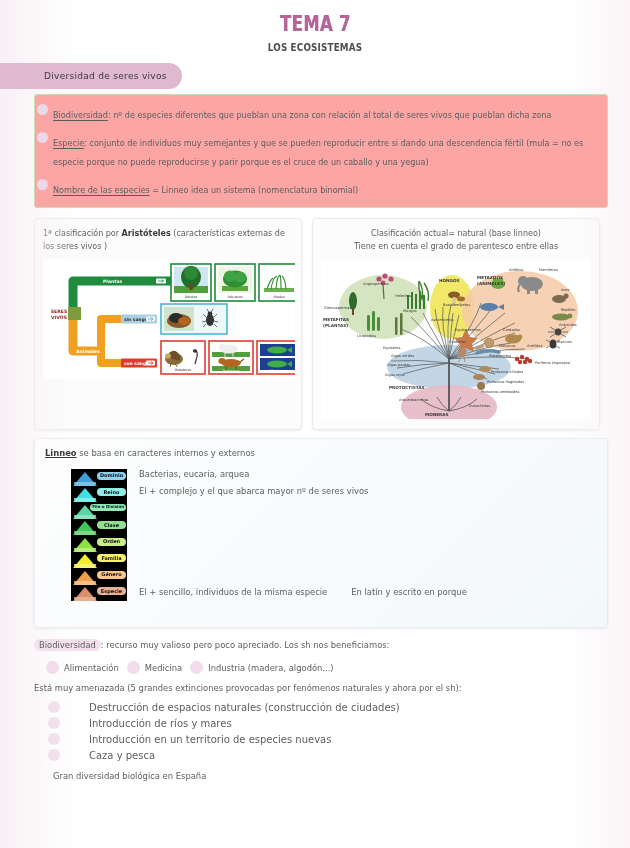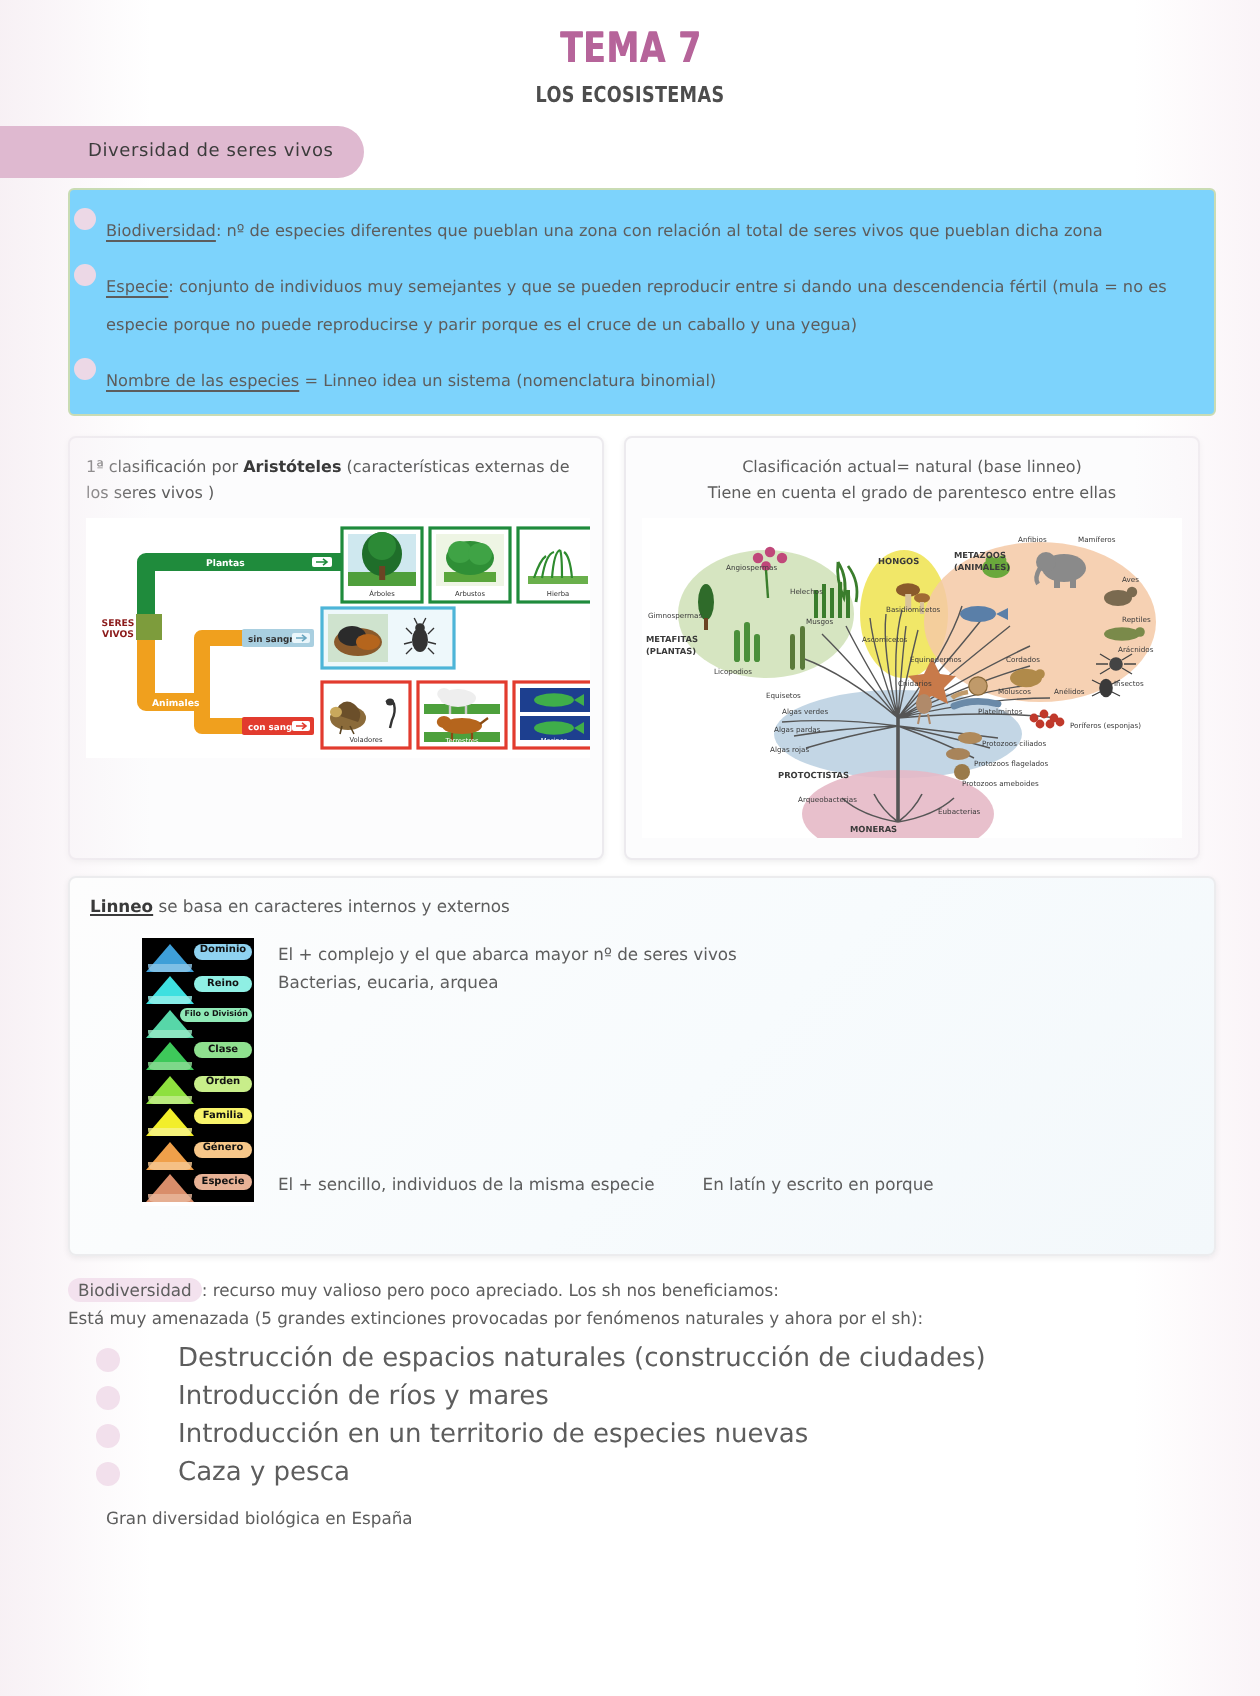--- a/index.html
+++ b/index.html
@@ -50,21 +50,21 @@
   .pill-label {
     font-family:"DejaVu Sans", sans-serif;
     font-size:9px; color:#3b3b3b; letter-spacing:.3px;
   }
 
   
   .defbox {
     margin:5px 22px 0 34px;
     border:1px solid #c9dcb4;
     border-radius:3px;
-    background:#7dd3fc;
+    background:#fca5a5;
     padding:8px 10px 8px 18px;
     position:relative;
   }
   .defitem { position:relative; margin-bottom:9px; }
   .defitem:last-child { margin-bottom:2px; }
   .dot {
     position:absolute; left:-16px; top:1px;
     width:11px; height:11px; border-radius:50%;
     background:#ecd8e6;
   }
@@ -183,21 +183,21 @@
     width:13px; height:13px; border-radius:50%; background:#f0dcea;
     flex:0 0 auto;
   }
   .bchip .btxt { font-size:8.4px; color:#5d5d5d; }
   .threats { margin:6px 0 0 14px; }
   .trow { display:flex; align-items:center; gap:5px; margin-bottom:4px; }
   .tdot {
     width:12px; height:12px; border-radius:50%; background:#f2e0ec;
     flex:0 0 auto;
   }
-  .trow .ttxt { font-size:13px; color:#5d5d5d;padding-left:24px; }
+  .trow .ttxt { font-size:10px; color:#5d5d5d;padding-left:24px; }
   .final { font-size:8.4px; color:#5d5d5d; margin:10px 0 0 19px; }
 </style>
 </head>
 <body>
 
 <div class="page-tint"></div>
 
 <div class="header">
   <div class="tema">TEMA 7</div>
   <div><span class="subtitle">LOS ECOSISTEMAS</span></div>
@@ -545,37 +545,51 @@
         <span class="plabel" style="background:#f7c789">Género</span>
       </div>
       <div class="prow">
         <span class="pcap" style="border-bottom:14px solid #d98d6a"></span>
         <span class="pbase" style="background:#e8b89c"></span>
         <span class="plabel" style="background:#e8b296">Especie</span>
       </div>
     </div>
 
     <div class="linneo-notes">
+      <div class="note n1">Bacterias, eucaria, arquea</div>
       <div class="note n2">El + complejo y el que abarca mayor nº de seres vivos</div>
-      <div class="note n1">Bacterias, eucaria, arquea</div>
       <div class="note-bottom">
         <span class="note">El + sencillo, individuos de la misma especie</span>
         <span class="note">En latín y escrito en porque</span>
       </div>
     </div>
 
   </div>
 </div>
 
 <div class="bottom">
 
   <div class="brow">
     <span class="hl">Biodiversidad</span><span>: recurso muy valioso pero poco apreciado. Los sh nos beneficiamos:</span>
   </div>
 
+  <div class="benefits">
+    <div class="bchip">
+      <span class="bdot"></span>
+      <span class="btxt">Alimentación</span>
+    </div>
+    <div class="bchip">
+      <span class="bdot"></span>
+      <span class="btxt">Medicina</span>
+    </div>
+    <div class="bchip">
+      <span class="bdot"></span>
+      <span class="btxt">Industria (madera, algodón...)</span>
+    </div>
+  </div>
 
   <div class="brow">Está muy amenazada (5 grandes extinciones provocadas por fenómenos naturales y ahora por el sh):</div>
 
   <div class="threats">
     <div class="trow">
       <span class="tdot"></span>
       <span class="ttxt">Destrucción de espacios naturales (construcción de ciudades)</span>
     </div>
     <div class="trow">
       <span class="tdot"></span>

